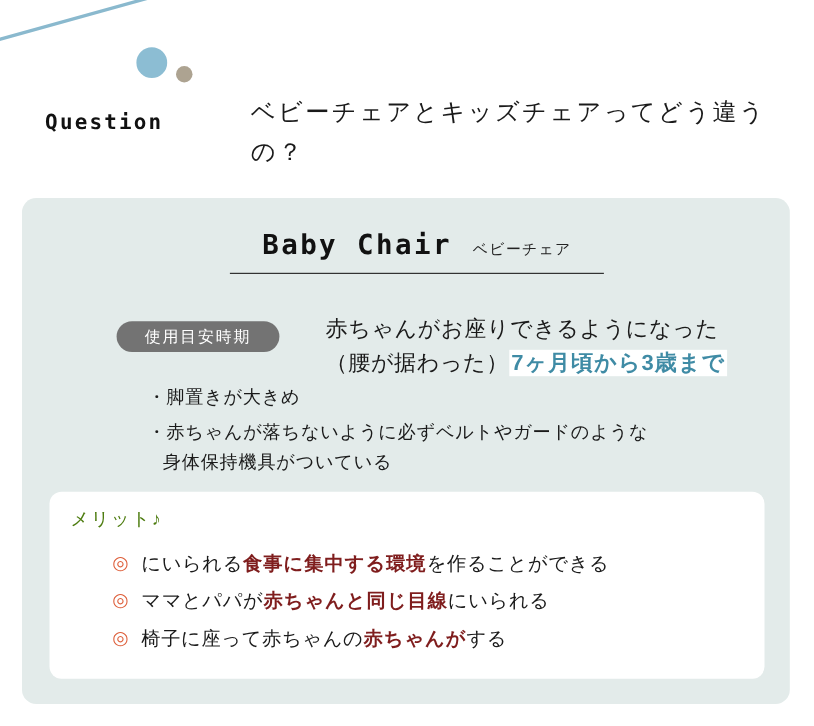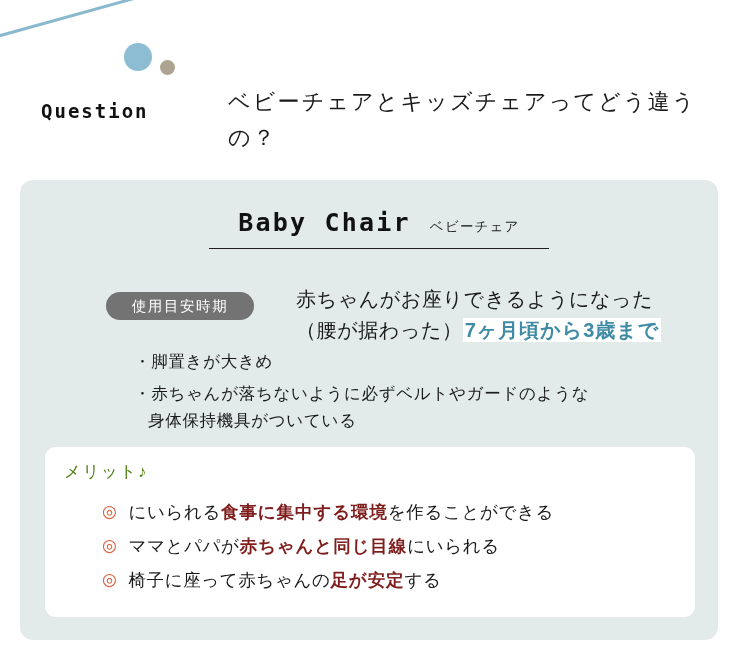--- a/index.html
+++ b/index.html
@@ -259,18 +259,18 @@
       <div class="merit-item">
         <span class="merit-mark">◎</span>
         <span><span>にいられる</span><span class="merit-em">食事に集中する環境</span><span>を作ることができる</span></span>
       </div>
       <div class="merit-item">
         <span class="merit-mark">◎</span>
         <span><span>ママとパパが</span><span class="merit-em">赤ちゃんと同じ目線</span><span>にいられる</span></span>
       </div>
       <div class="merit-item">
         <span class="merit-mark">◎</span>
-        <span><span>椅子に座って赤ちゃんの</span><span class="merit-em">足が安定</span><span>する</span></span>
+        <span><span>椅子に座って赤ちゃんの</span><span class="merit-em">赤ちゃんが</span><span>する</span></span>
       </div>
     </div>
   </div>
 
 </div>
 
 </body></html>

